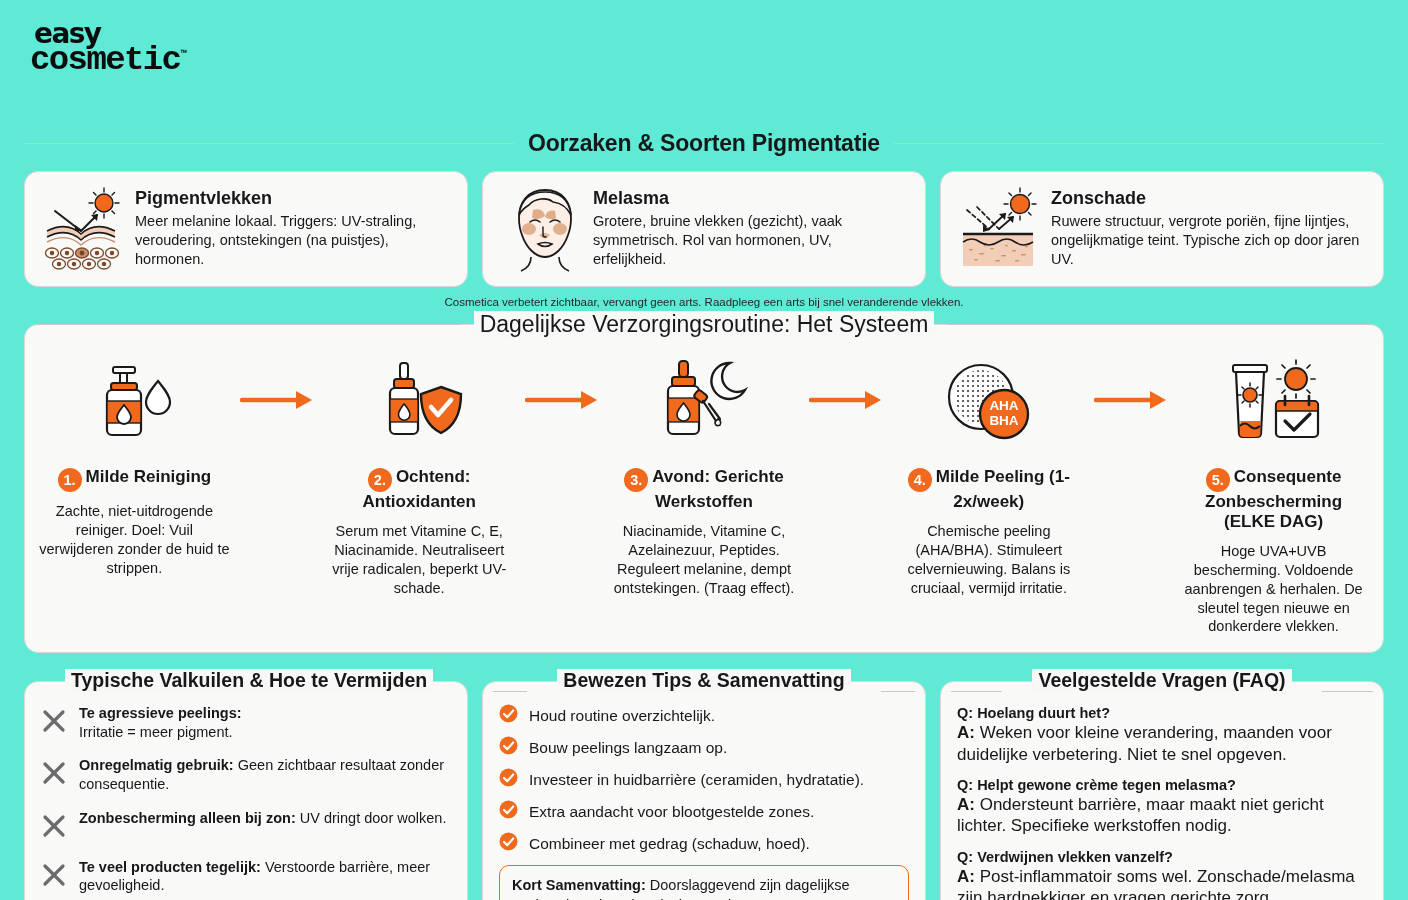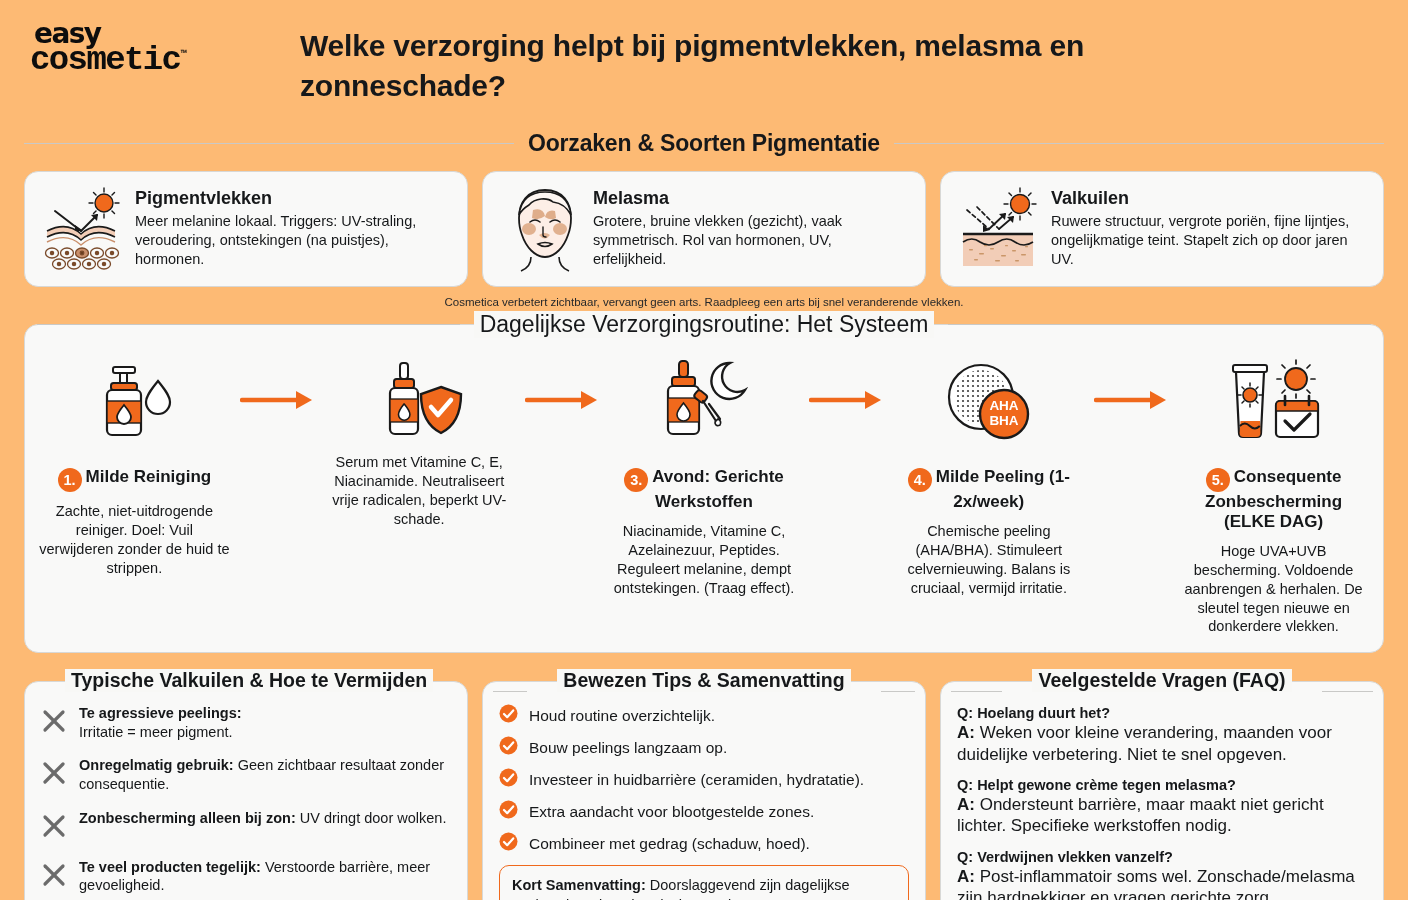--- a/index.html
+++ b/index.html
@@ -10,21 +10,21 @@
     background: #f7f7f5;
     font-family: "Liberation Sans", sans-serif;
     color: #16181a;
     overflow: hidden;
   }
 
   .page {
     width: 1408px;
     height: 900px;
     position: relative;
-    background: #fdba74;
+    background: #5eead4;
     padding: 0;
   }
 
   
   .header {
     display: flex;
     align-items: flex-start;
     padding: 14px 30px 0 30px;
     height: 130px;
   }
@@ -279,21 +279,20 @@
 </head>
 <body>
 
 <div class="page">
 
   <div class="header">
     <div class="logo">
       <div class="logo-line1">easy</div>
       <div class="logo-line2"><span>cosmetic</span><span class="logo-tm">™</span></div>
     </div>
-    <h1 class="title">Welke verzorging helpt bij pigmentvlekken, melasma en zonneschade?</h1>
   </div>
 
   <div class="section-head">
     <div class="rule"></div>
     <div class="label">Oorzaken &amp; Soorten Pigmentatie</div>
     <div class="rule"></div>
   </div>
 
   <div class="causes-row">
 
@@ -408,22 +407,22 @@
             <rect x="17" y="72" width="4" height="1.4" rx="0.7"></rect>
               <rect x="38" y="73" width="5" height="1.4" rx="0.7"></rect>
             <rect x="58" y="73" width="4" height="1.4" rx="0.7"></rect>
               <rect x="27" y="58" width="3" height="1.3" rx="0.6"></rect>
             <rect x="48" y="58" width="3" height="1.3" rx="0.6"></rect>
               <rect x="68" y="59" width="3" height="1.3" rx="0.6"></rect>
           </g>
         </svg>
       </div>
       <div class="cause-text">
-        <div class="cause-title">Valkuilen</div>
-        <div class="cause-desc">Ruwere structuur, vergrote poriën, fijne lijntjes, ongelijkmatige teint. Stapelt zich op door jaren UV.</div>
+        <div class="cause-title">Zonschade</div>
+        <div class="cause-desc">Ruwere structuur, vergrote poriën, fijne lijntjes, ongelijkmatige teint. Typische zich op door jaren UV.</div>
       </div>
     </div>
   </div>
 
   <div class="disclaimer">Cosmetica verbetert zichtbaar, vervangt geen arts. Raadpleeg een arts bij snel veranderende vlekken.</div>
 
   <div class="routine-wrap">
     <div class="routine-head">
       <div class="rule"></div>
       <div class="label">Dagelijkse Verzorgingsroutine: Het Systeem</div>
@@ -462,20 +461,21 @@
             <rect x="29" y="4" width="8" height="16" rx="3" fill="#fff" stroke="#1a1a1a" stroke-width="2"></rect>
             <rect x="23" y="20" width="20" height="9" rx="2.5" fill="#F0691C" stroke="#1a1a1a" stroke-width="2"></rect>
             <rect x="19" y="29" width="28" height="46" rx="5" fill="#fff" stroke="#1a1a1a" stroke-width="2.2"></rect>
             <rect x="19" y="40" width="28" height="23" fill="#F0691C"></rect>
             <rect x="19" y="40" width="28" height="23" fill="none" stroke="#1a1a1a" stroke-width="1.3"></rect>
             <path d="M33 45 C29 50 27.5 53 27.5 55.5 a5.7 5.7 0 0 0 11.4 0 c0 -2.5 -1.5 -5.5 -5.7 -10.5Z" fill="#fff" stroke="#1a1a1a" stroke-width="1.6"></path>
             <path d="M70 28 L90 35 C90 55 82 68 70 74 C58 68 50 55 50 35Z" fill="#F0691C" stroke="#1a1a1a" stroke-width="2.4"></path>
             <path d="M60 48 L67 56 L80 41" fill="none" stroke="#fff" stroke-width="4.5" stroke-linecap="round" stroke-linejoin="round"></path>
           </svg>
         </div>
+        <div class="step-title"><span class="step-num">2.</span><span>Ochtend: Antioxidanten</span></div>
         <div class="step-desc">Serum met Vitamine C, E, Niacinamide. Neutraliseert vrije radicalen, beperkt UV-schade.</div>
       </div>
 
       <div class="arrow">
         <svg width="74" height="22" viewBox="0 0 74 22">
             <line x1="2" y1="11" x2="58" y2="11" stroke="#F0691C" stroke-width="4.5" stroke-linecap="round"></line>
             <path d="M56 2 L72 11 L56 20 Z" fill="#F0691C"></path>
           </svg>
       </div>
 

